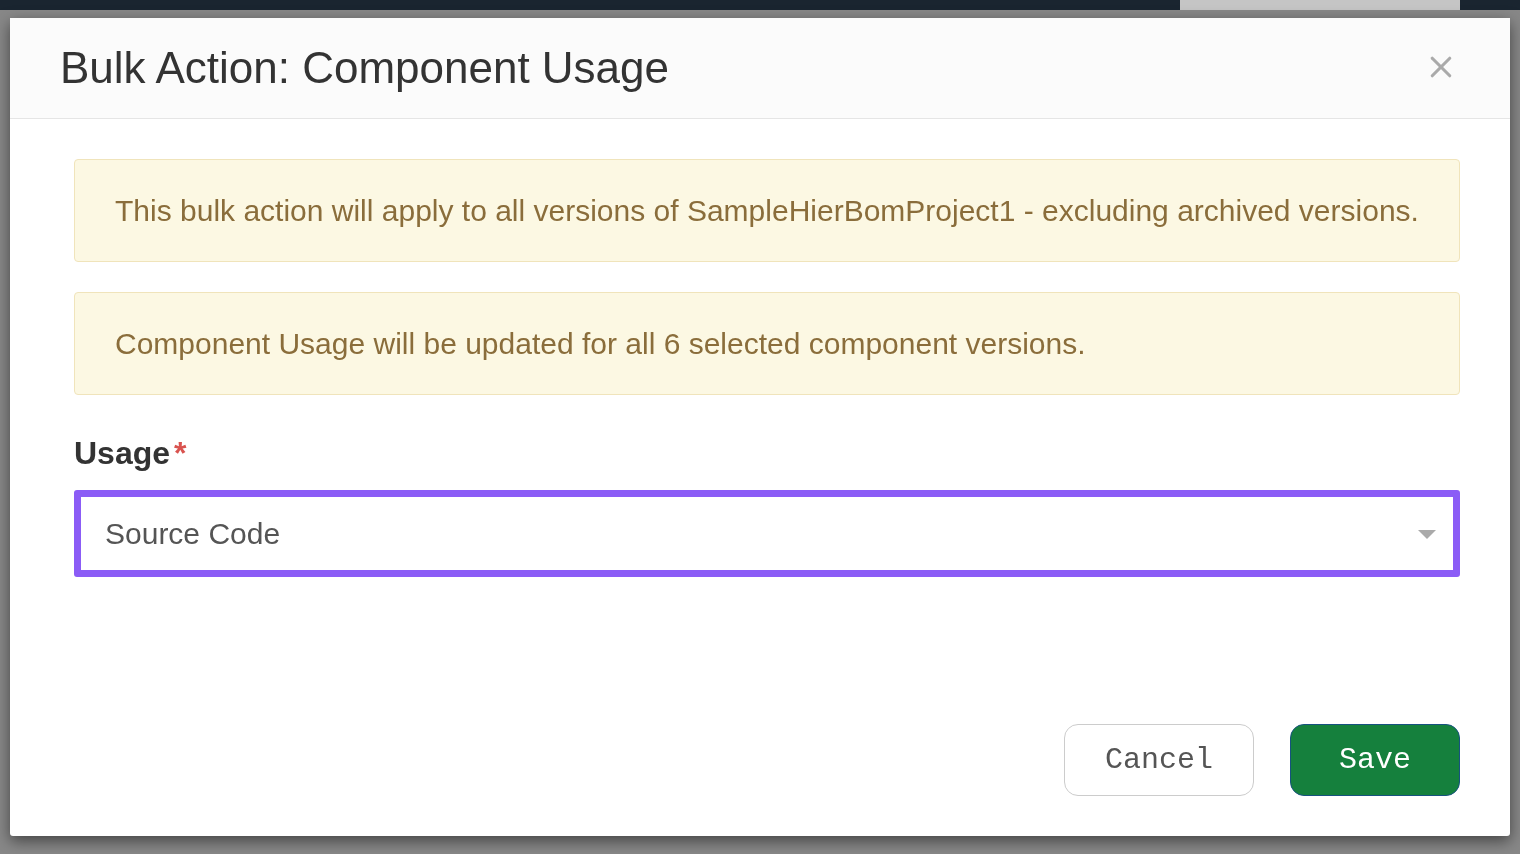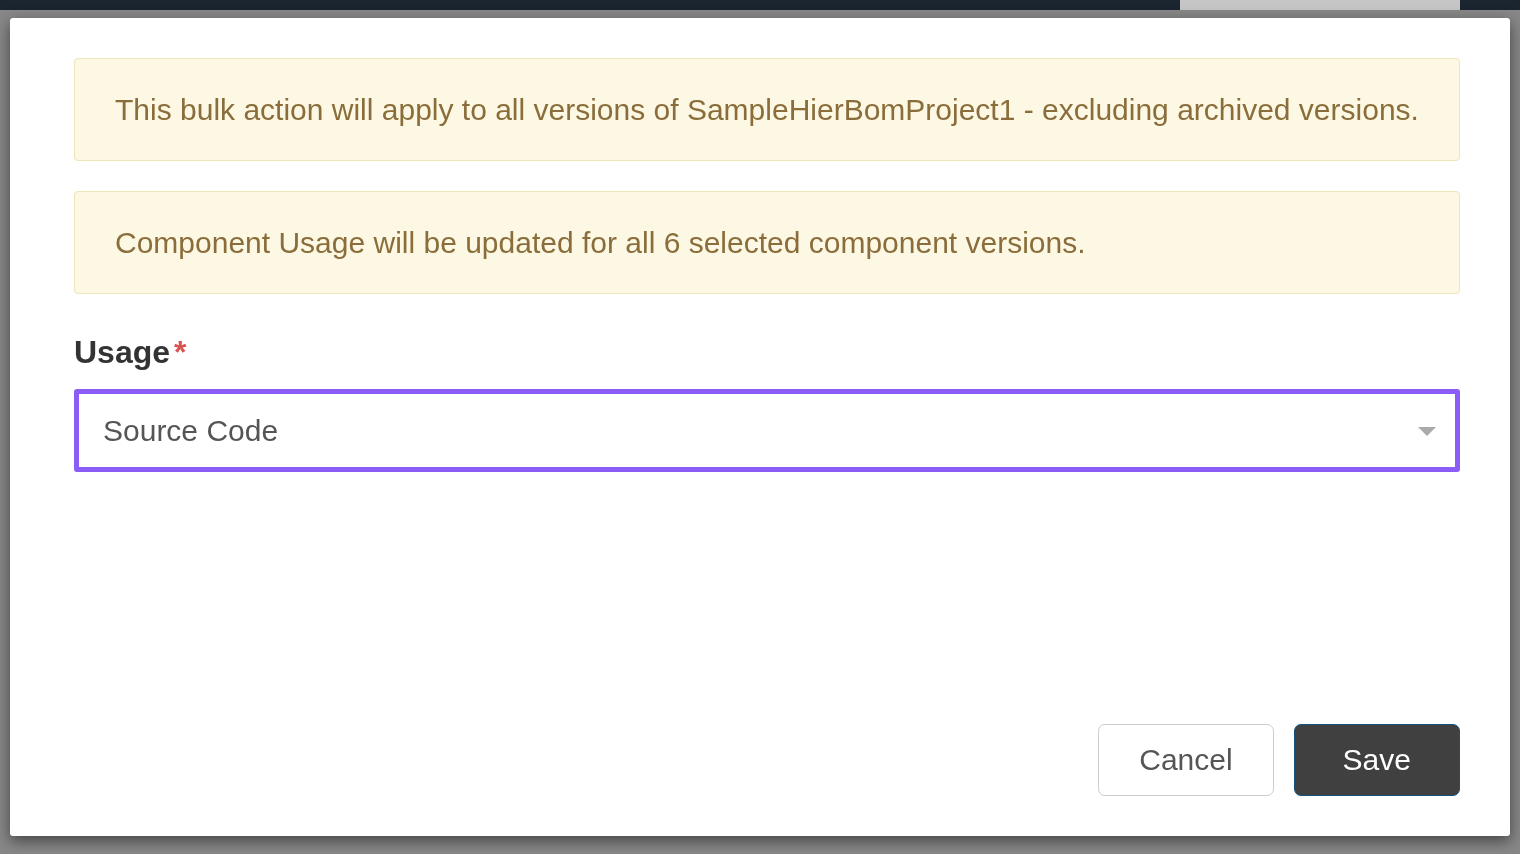--- a/index.html
+++ b/index.html
@@ -126,21 +126,21 @@
       position: relative;
       width: 100%;
     }
     
     .select {
       width: 100%;
       padding: 20px 50px 20px 24px;
       font-size: 30px;
       color: #555;
       background: #fff;
-      border: 5px solid #8b5cf6;
+      border: 7px solid #8b5cf6;
       border-radius: 3px;
       appearance: none;
       -webkit-appearance: none;
       cursor: pointer;
       font-family: inherit;
     }
     
     .select-caret {
       position: absolute;
       right: 24px;
@@ -159,49 +159,61 @@
     .modal-footer {
       padding: 10px 50px 40px 50px;
       display: flex;
       justify-content: flex-end;
       gap: 20px;
     }
     
     .btn {
       padding: 18px 40px;
       font-size: 30px;
-      border-radius: 7px;
+      border-radius: 14px;
       cursor: pointer;
-      font-family: Liberation Sans, sans-serif;
+      font-family: Liberation Mono, monospace;
       border: 1px solid transparent;
     }
     
     .btn-default {
       background: #fff;
       color: #555;
       border-color: #ccc;
     }
     
     .btn-primary {
-      background: #404040;
+      background: #15803d;
       color: #fff;
       border-color: #17527f;
       padding: 18px 48px;
+      margin-left: 16px;
     }
   </style>
 </head>
 <body>
 
 <div class="backdrop">
   <div class="backdrop-top"></div>
   <div class="backdrop-search"></div>
 </div>
 
 <div class="modal">
 
+  <div class="modal-header">
+    <h1 class="modal-title">Bulk Action: Component Usage</h1>
+    <button class="close-btn">
+      <span>
+        <svg viewBox="0 0 24 24" fill="none" stroke="currentColor" stroke-width="2.5" stroke-linecap="round">
+          <line x1="5" y1="5" x2="19" y2="19"></line>
+          <line x1="19" y1="5" x2="5" y2="19"></line>
+        </svg>
+      </span>
+    </button>
+  </div>
 
   <div class="modal-body">
 
     <div class="alert">
       <span>This bulk action will apply to all versions of SampleHierBomProject1 - excluding archived versions.</span>
     </div>
 
     <div class="alert">
       <span>Component Usage will be updated for all 6 selected component versions.</span>
     </div>

